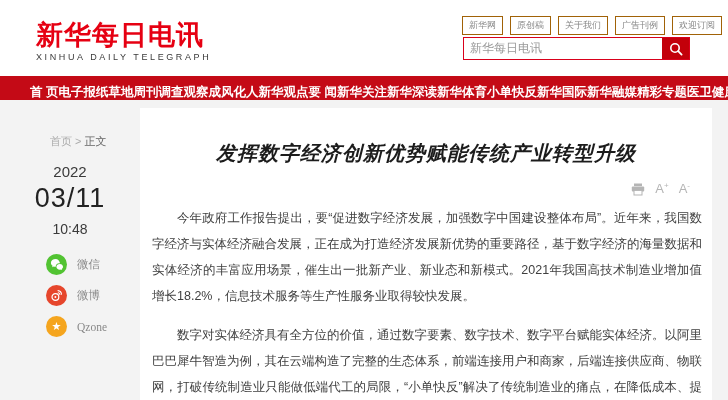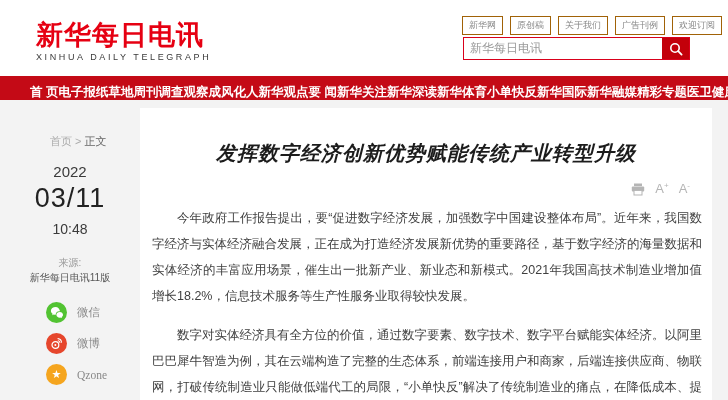--- a/index.html
+++ b/index.html
@@ -121,24 +121,20 @@
       <span>&gt;</span>
       <span class="cur">正文</span>
     </div>
 
     <div class="datebox">
       <div class="date-year">2022</div>
       <div class="date-day">03/11</div>
       <div class="date-time">10:48</div>
     </div>
 
-    <div class="source">
-      <div>来源:</div>
-      <div class="source-value">新华每日电讯11版</div>
-    </div>
 
     <div class="share">
       <div class="share-row">
         <span class="share-circle c-wechat">
           <svg width="14" height="13" viewBox="0 0 14 13">
             <path d="M5.6 1C3 1 .9 2.7.9 4.8c0 1.2.7 2.3 1.7 3l-.4 1.4 1.6-.8c.5.2 1 .3 1.6.3h.3a3.6 3.6 0 0 1 3.7-3.5c.2 0 .4 0 .6.1C9.7 3 7.9 1 5.6 1z" fill="#fff"></path>
             <path d="M9.8 5.9c-1.9 0-3.4 1.3-3.4 2.9 0 1.6 1.5 2.9 3.4 2.9.4 0 .8-.1 1.1-.2l1.2.6-.3-1c.7-.5 1.2-1.3 1.2-2.3 0-1.6-1.5-2.9-3.2-2.9z" fill="#fff"></path>
           </svg>
         </span>
         <span class="share-label">微信</span>

